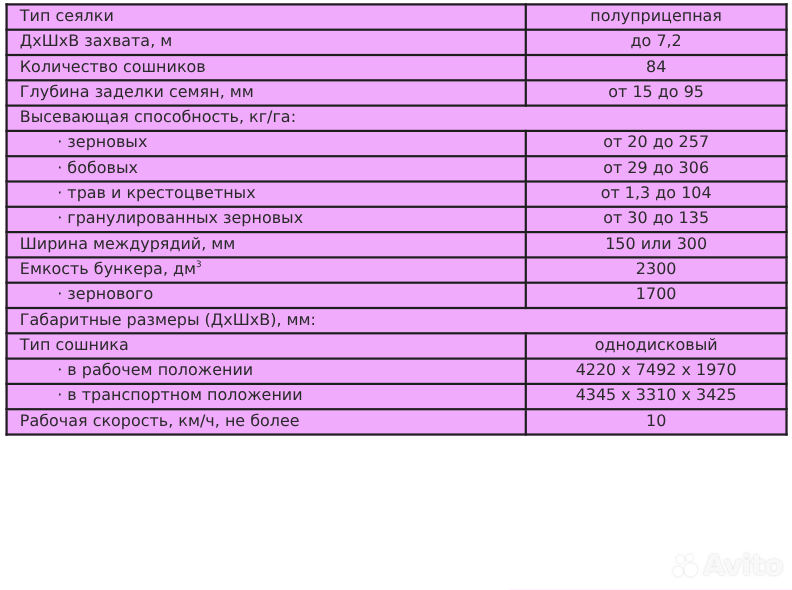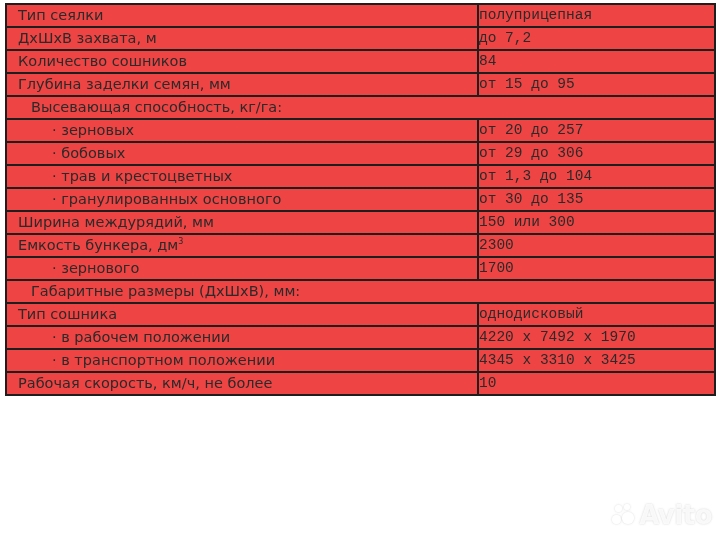--- a/index.html
+++ b/index.html
@@ -14,45 +14,44 @@
     overflow: hidden;
     font-family: "DejaVu Sans", "Liberation Sans", sans-serif;
   }
   .spec-table {
     position: absolute;
     left: 5px;
     top: 3px;
     width: 711px;
     border-collapse: collapse;
     table-layout: fixed;
-    background: #ef4444;
+    background: #f0abfc;
   }
   .spec-table td {
     border: 2px solid #1e1e1e;
     height: 21px;
     padding: 0;
     font-size: 14.5px;
     color: #2a2a2a;
     line-height: 21px;
     white-space: nowrap;
     overflow: hidden;
   }
   .spec-table td.label {
     padding-left: 11px;
     width: 459px;
   }
   .spec-table td.label.sub {
     padding-left: 45px;
   }
   .spec-table td.value {
-    text-align: left;
-    font-family: Liberation Mono, monospace;
+    text-align: center;
   }
   .spec-table td.section {
-    padding-left: 24px;
+    padding-left: 11px;
   }
   sup {
     font-size: 8px;
     line-height: 0;
     vertical-align: 6px;
   }
   .watermark {
     position: absolute;
     right: 8px;
     bottom: 6px;
@@ -108,21 +107,21 @@
     </tr>
     <tr>
       <td class="label sub">· бобовых</td>
       <td class="value">от 29 до 306</td>
     </tr>
     <tr>
       <td class="label sub">· трав и крестоцветных</td>
       <td class="value">от 1,3 до 104</td>
     </tr>
     <tr>
-      <td class="label sub">· гранулированных основного</td>
+      <td class="label sub">· гранулированных зерновых</td>
       <td class="value">от 30 до 135</td>
     </tr>
     <tr>
       <td class="label">Ширина междурядий, мм</td>
       <td class="value">150 или 300</td>
     </tr>
     <tr>
       <td class="label"><span>Емкость бункера, дм</span><sup>3</sup></td>
       <td class="value">2300</td>
     </tr>

